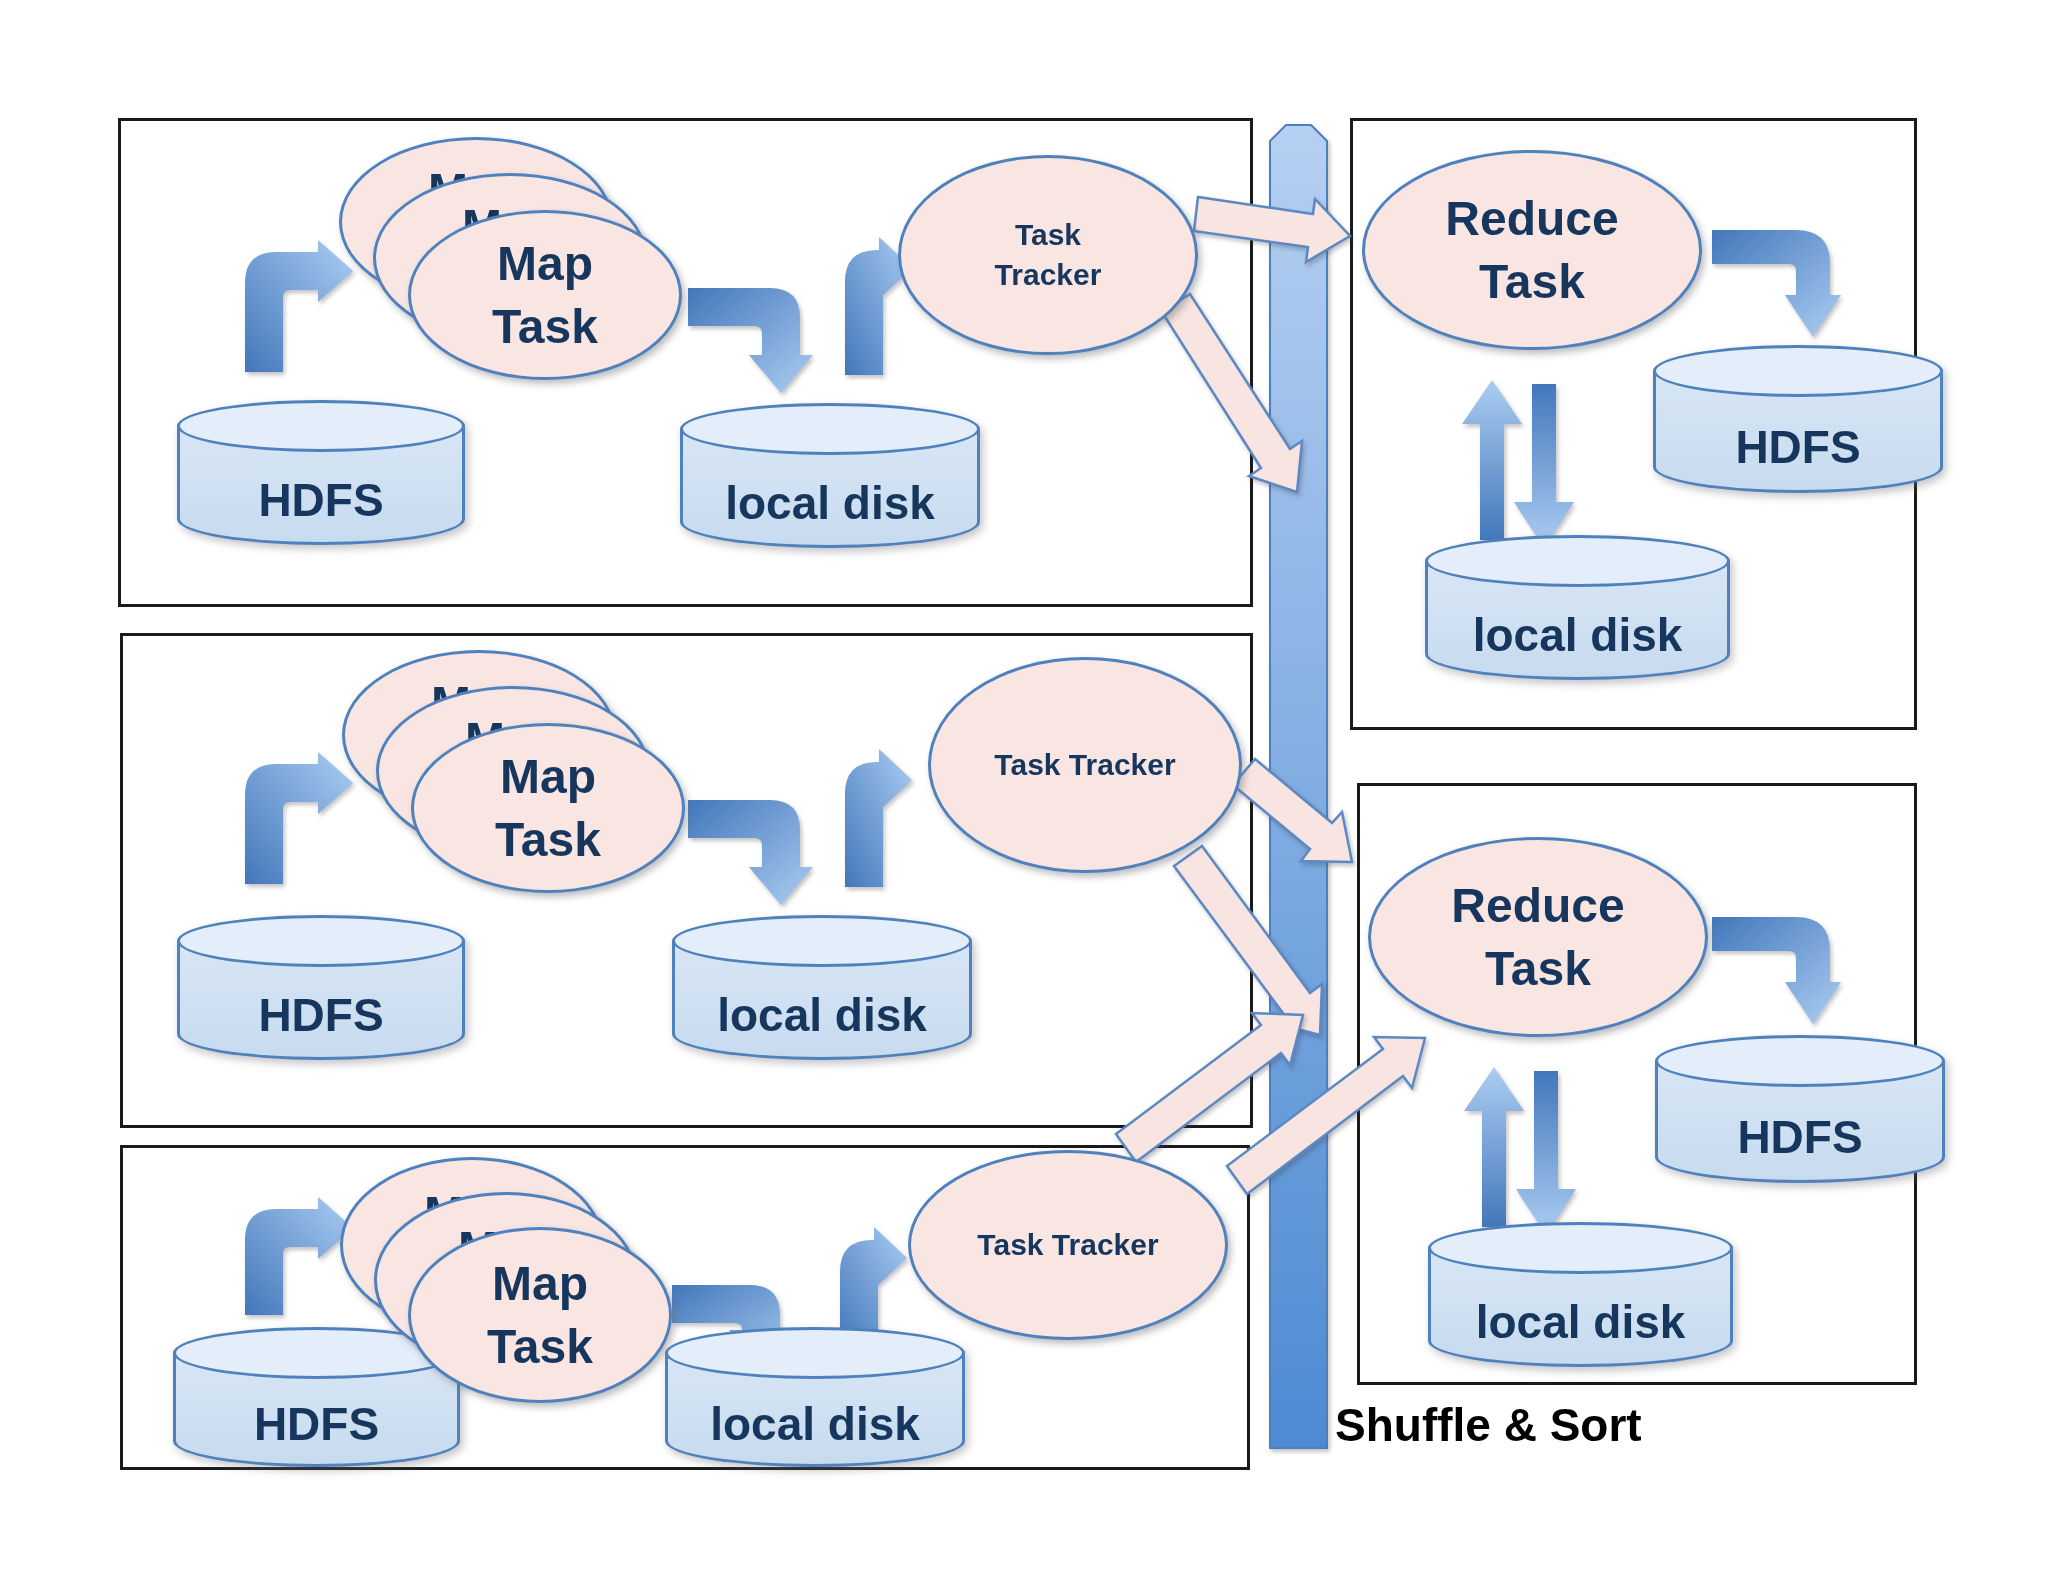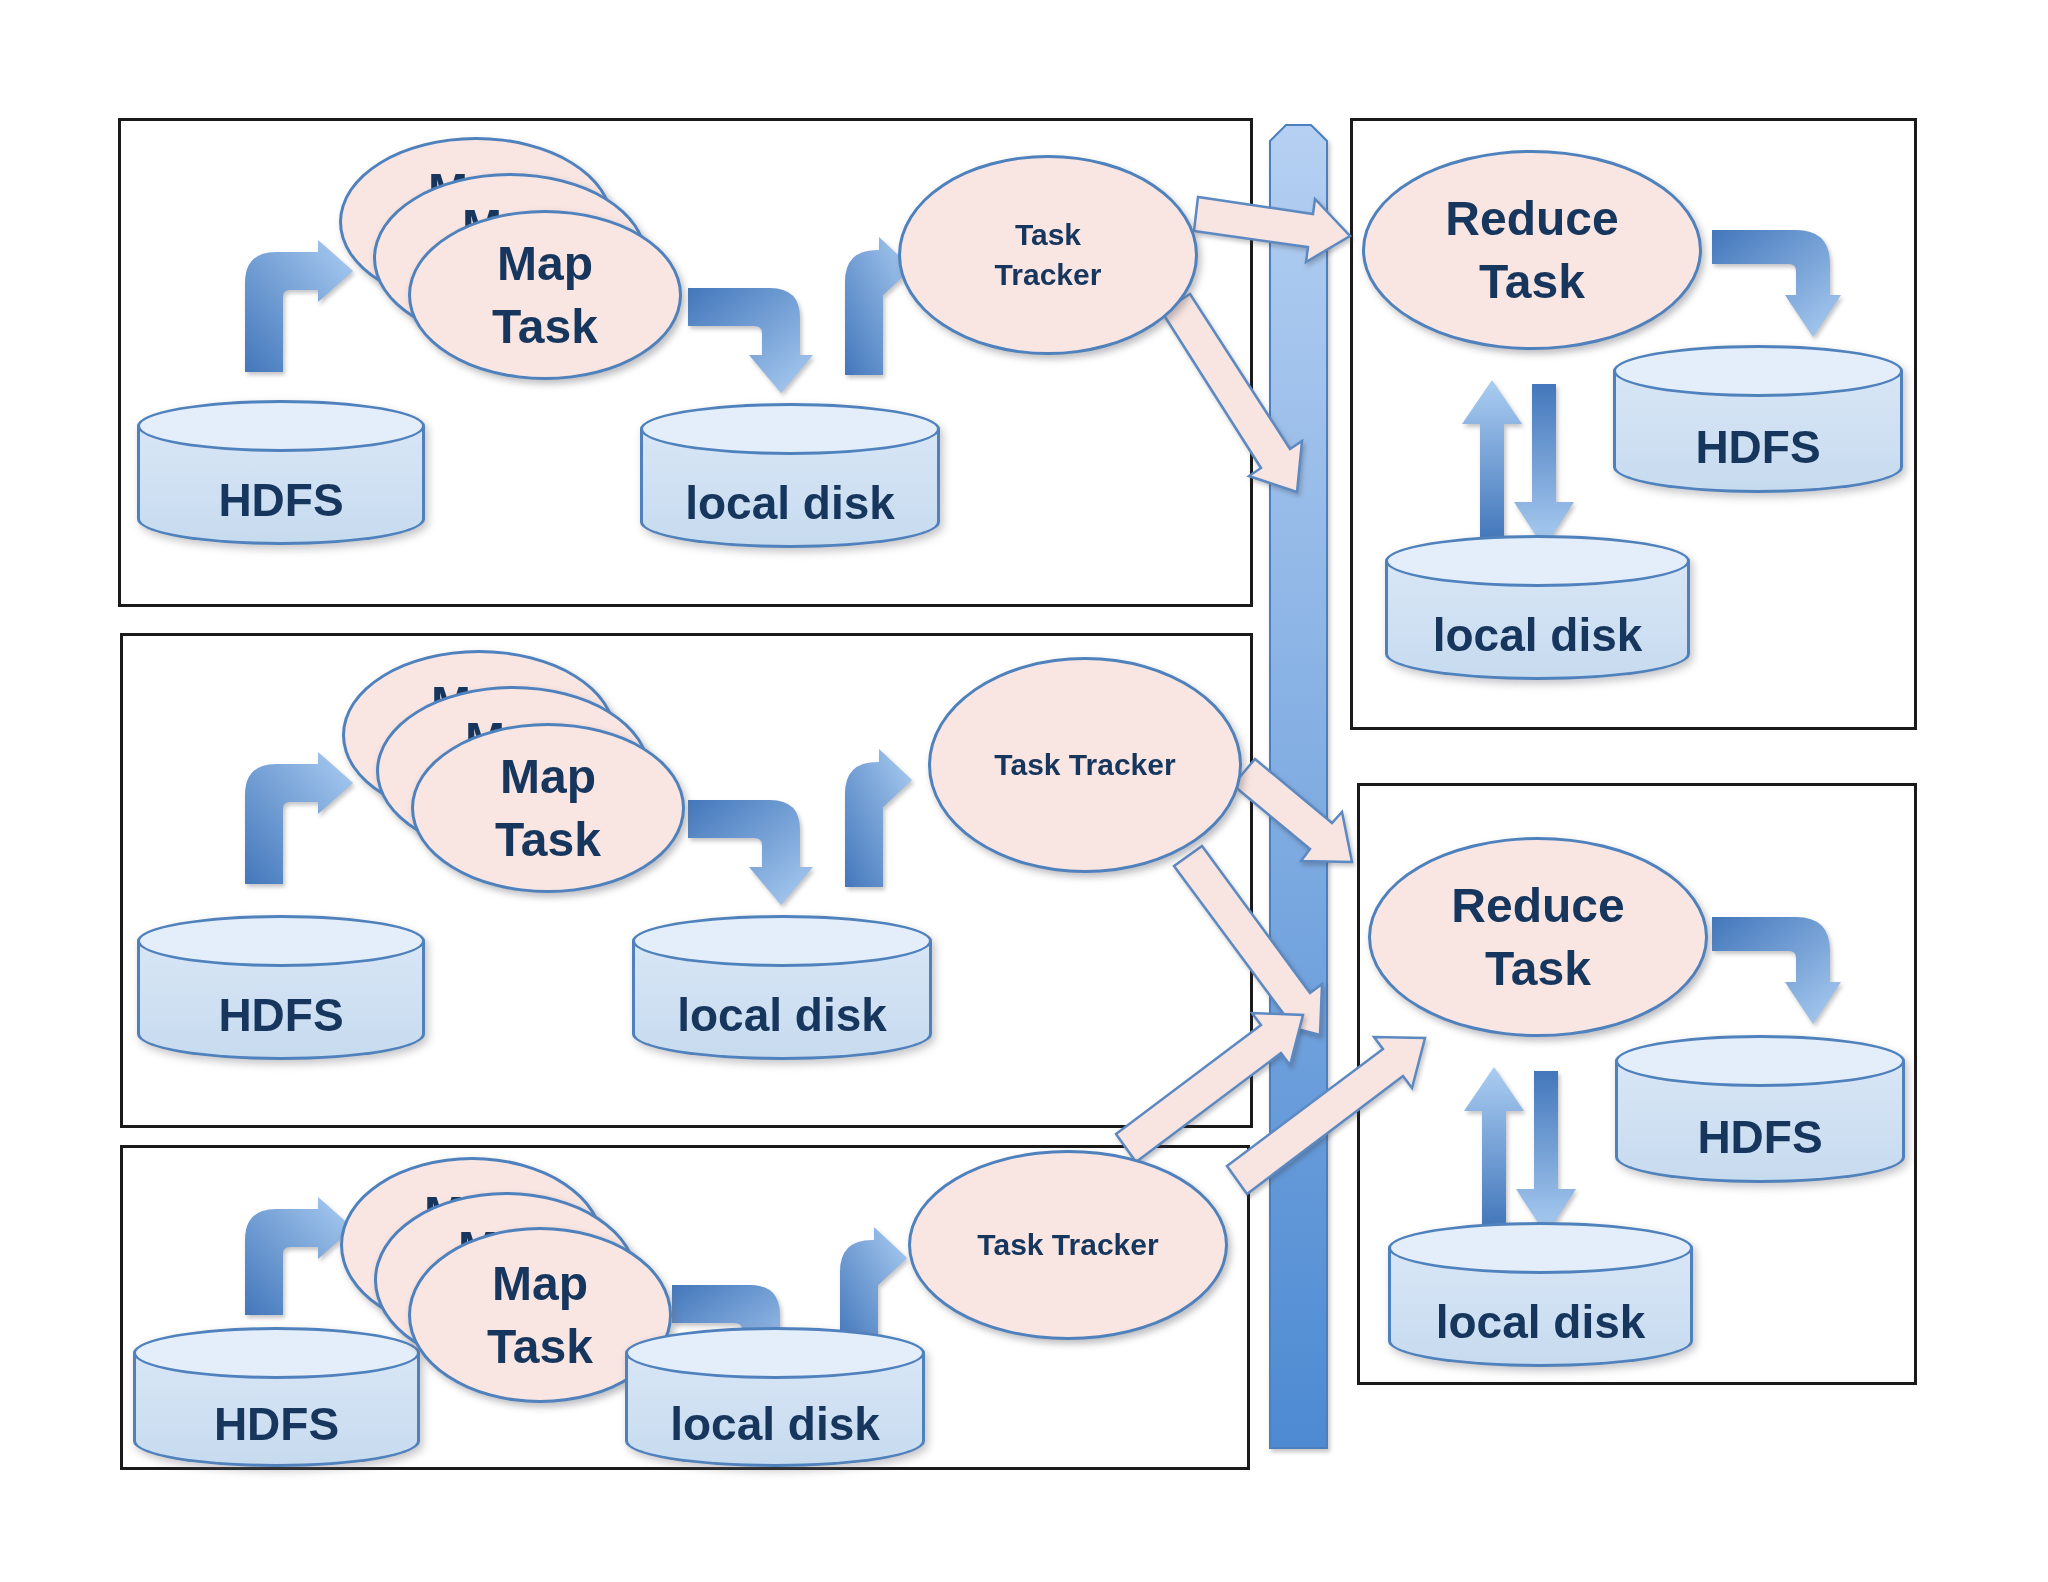--- a/index.html
+++ b/index.html
@@ -6,21 +6,21 @@
   .canvas{position:relative;width:2048px;height:1582px;background:#ffffff;overflow:hidden;
           font-family:"Liberation Sans",sans-serif;font-weight:700;}
   .wbox{position:absolute;background:#ffffff;border:3px solid #1a1a1a;z-index:1;box-sizing:border-box;}
   .arrows{position:absolute;left:0;top:0;width:2048px;height:1582px;z-index:5;}
   .arrows path, .arrows polygon{filter:drop-shadow(2px 3px 2px rgba(60,60,70,.30));}
   .ell{position:absolute;border-radius:50%;background:#f9e6e3;border:3px solid #4f81bd;z-index:10;
        display:flex;align-items:center;justify-content:center;text-align:center;
        box-shadow:3px 4px 7px rgba(110,110,120,.45);box-sizing:border-box;}
   .ell .lbl{color:#17365d;font-size:48px;line-height:1.32;width:62%;}
   .ell.tt .lbl{font-size:30px;width:60%;}
-  .cyl{position:absolute;z-index:10;filter:drop-shadow(3px 4px 4px rgba(110,110,120,.40));}
+  .cyl{position:absolute;z-index:10;filter:drop-shadow(3px 4px 4px rgba(110,110,120,.40));margin-left:40px;}
   .cyl-body{position:absolute;left:0;right:0;top:26px;bottom:0;background:linear-gradient(180deg,#d8e6f6,#c7dbef);
             border:3px solid #4f81bd;border-top:none;border-radius:0 0 50% 50% / 0 0 26px 26px;box-sizing:border-box;}
   .cyl-top{position:absolute;left:0;right:0;top:0;height:52px;background:#e4eefa;border:3px solid #4f81bd;
            border-radius:50%;box-sizing:border-box;}
   .cyl-label{position:absolute;left:0;right:0;top:38%;bottom:0;display:flex;align-items:center;justify-content:center;
              color:#17365d;font-size:46px;white-space:nowrap;}
   .shuffle-label{position:absolute;z-index:20;color:#000000;font-size:46px;white-space:nowrap;}
 </style>
 </head>
 <body>
@@ -178,14 +178,15 @@
     <div class="cyl-body"></div>
     <div class="cyl-top"></div>
     <div class="cyl-label">HDFS</div>
   </div>
   <div class="cyl" style="left:1388px;top:1222px;width:305px;height:145px;">
     <div class="cyl-body"></div>
     <div class="cyl-top"></div>
     <div class="cyl-label">local disk</div>
   </div>
 
+  <div class="shuffle-label" style="left:1335px;top:1398px;">Shuffle &amp; Sort</div>
 
 </div>
 
 </body></html>

